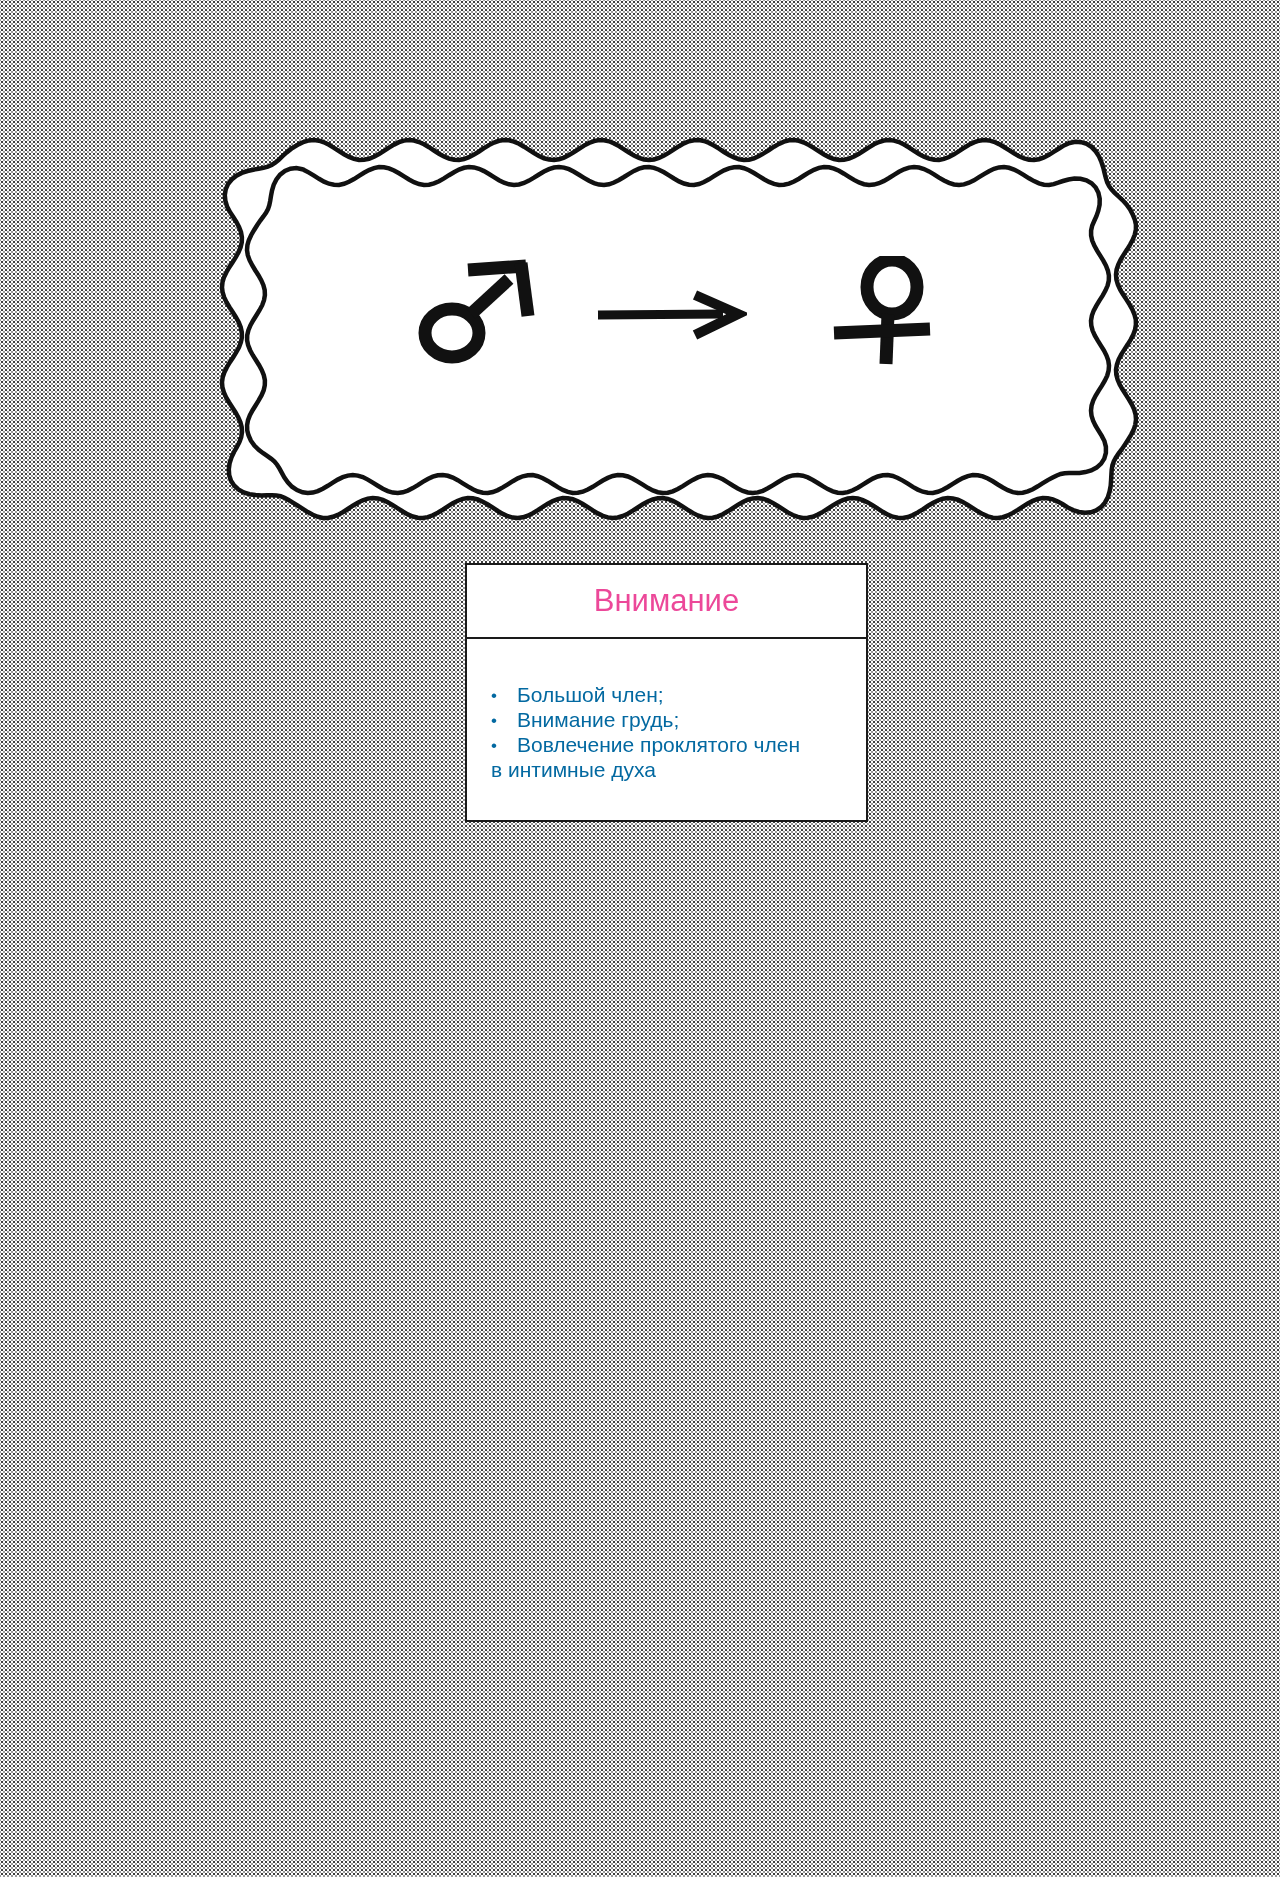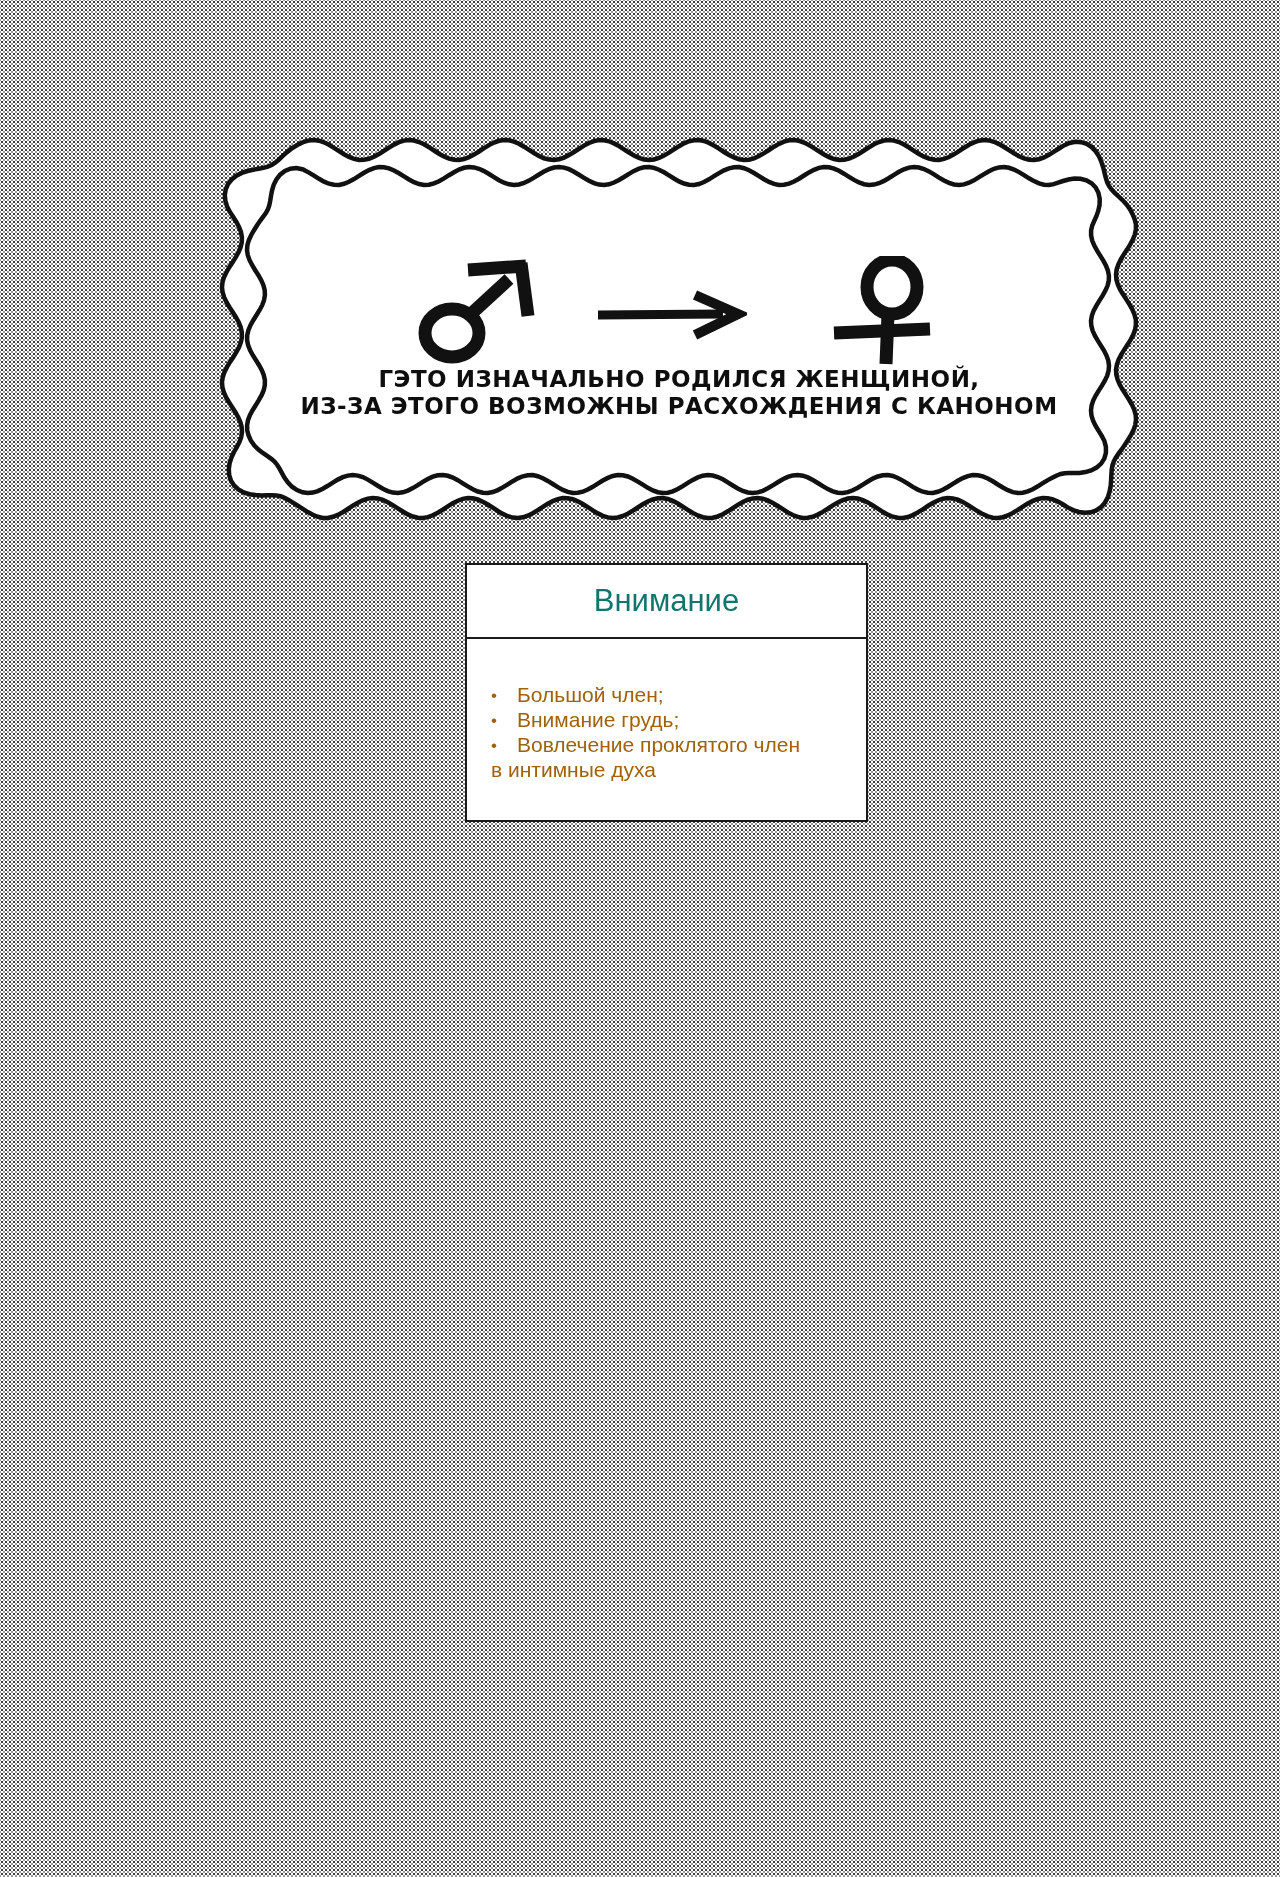--- a/index.html
+++ b/index.html
@@ -40,28 +40,28 @@
     background:#ffffff;
     border:2px solid #1a1a1a;
   }
   .warning-header{
     height:72px;
     border-bottom:2px solid #1a1a1a;
     display:flex;
     align-items:center;
     justify-content:center;
     font-size:31px;
-    color:#0f766e;
+    color:#ec4899;
   }
   .warning-list{
     margin-top:44px;
     padding:0 16px 0 24px;
     font-size:21px;
     line-height:24px;
-    color:#a16207;
+    color:#0369a1;
   }
   .w-line{white-space:nowrap;}
   .w-bullet{display:inline-block;width:26px;font-size:17px;vertical-align:1px;}
 </style>
 </head>
 <body>
 
 <div class="page">
 
   <svg class="panel-svg" width="965" height="410" viewBox="195 115 965 410">
@@ -80,24 +80,20 @@
     <line x1="3" y1="25" x2="128" y2="24" stroke-width="9"></line>
     <path d="M100 5 L143 24 L100 45" stroke-width="10"></path>
   </svg>
 
   <svg class="sym-svg" style="left:826px;top:256px" width="112" height="114" viewBox="0 0 112 114">
     <ellipse cx="66" cy="31" rx="25" ry="27" stroke-width="13"></ellipse>
     <line x1="62" y1="58" x2="60" y2="108" stroke-width="13"></line>
     <line x1="8" y1="77" x2="104" y2="73" stroke-width="13"></line>
   </svg>
 
-  <div class="caption">
-    <div>ГЭТО ИЗНАЧАЛЬНО РОДИЛСЯ ЖЕНЩИНОЙ,</div>
-    <div>ИЗ-ЗА ЭТОГО ВОЗМОЖНЫ РАСХОЖДЕНИЯ С КАНОНОМ</div>
-  </div>
 
   <div class="warning-box">
     <div class="warning-header">Внимание</div>
     <div class="warning-list" id="warning-list">
         <div class="w-line"><span class="w-bullet">•</span><span>Большой член;</span></div>
         <div class="w-line"><span class="w-bullet">•</span><span>Внимание грудь;</span></div>
         <div class="w-line"><span class="w-bullet">•</span><span>Вовлечение проклятого член</span></div>
         <div class="w-line"><span>в интимные духа</span></div>
       </div>
   </div>

